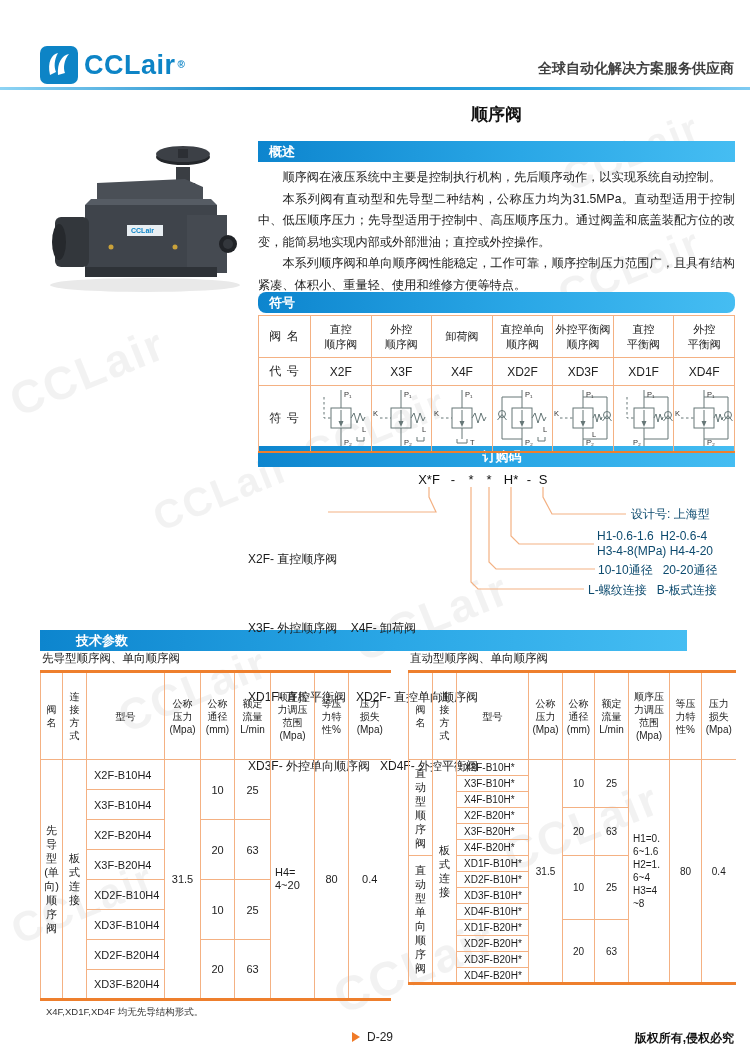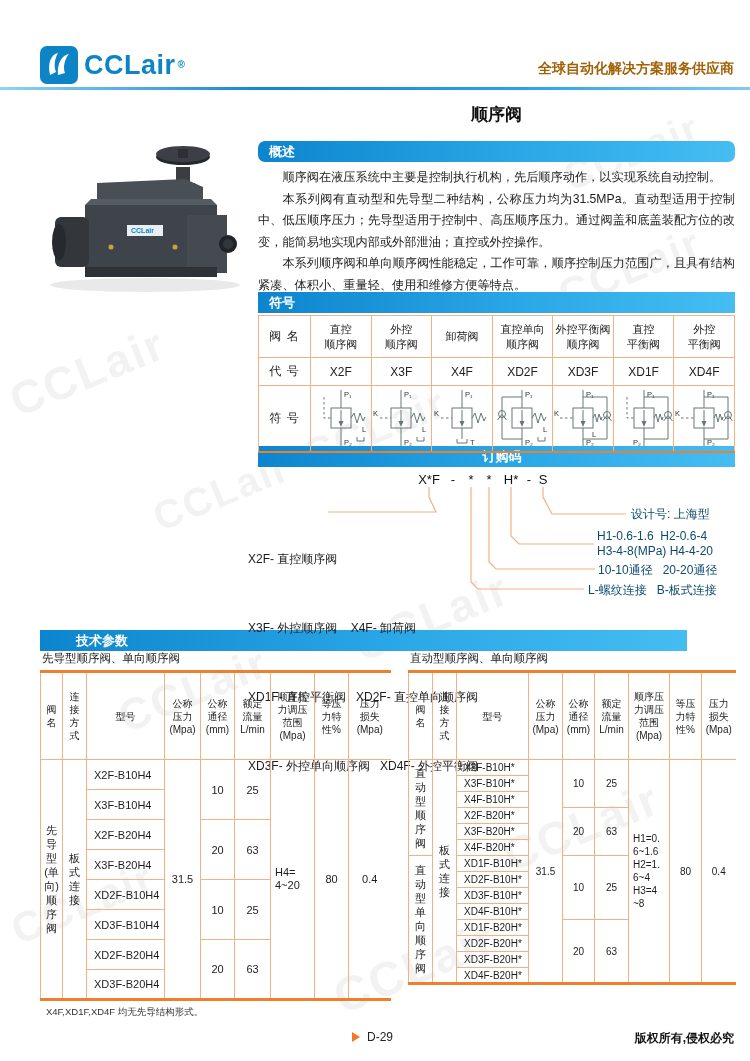--- a/index.html
+++ b/index.html
@@ -8,31 +8,31 @@
 
   
   .wm { position:absolute; font-weight:bold; letter-spacing:2px; color:#555; opacity:.07;
         transform:rotate(-22deg); pointer-events:none; white-space:nowrap; }
 
   
   .logo { position:absolute; left:40px; top:46px; display:flex; align-items:flex-start; }
   .logo-badge { width:38px; height:38px; background:#0d84c6; border-radius:7px; position:relative; }
   .logo-text { color:#0d84c6; font-size:27px; font-weight:bold; margin-left:6px; line-height:38px; letter-spacing:.5px; }
   .logo-reg { color:#0d84c6; font-size:10px; vertical-align:top; margin-left:2px; }
-  .tagline { position:absolute; right:16px; top:60px; color:#a16207; font-weight:bold; font-size:14px; }
+  .tagline { position:absolute; right:16px; top:60px; color:#404040; font-weight:bold; font-size:14px; }
   .hdr-rule { position:absolute; left:0; top:87px; width:750px; height:3px;
               background:linear-gradient(90deg,#8ed4f4,#1387c9 35%,#2aa4e0 70%,#7fcbf2); }
   .page-title { position:absolute; left:258px; top:103px; width:477px; text-align:center;
                 font-size:17px; font-weight:bold; color:#111; }
 
   
   .bar { position:absolute; height:21px; background:linear-gradient(90deg,#0d85ce,#2aa7e6 55%,#45bdf2);
          color:#fff; font-weight:bold; font-size:13px; line-height:21px; padding-left:11px; }
-  .bar-overview { left:258px; top:141px; width:477px;border-radius:7px; }
-  .bar-symbols  { left:258px; top:292px; width:477px; }
+  .bar-overview { left:258px; top:141px; width:477px; }
+  .bar-symbols  { left:258px; top:292px; width:477px;border-radius:8px; }
   .bar-ordering { left:258px; top:446px; width:477px;text-align:center; }
   .bar-specs    { left:40px;  top:630px; width:647px;padding-left:36px; }
 
   
   .overview { position:absolute; left:258px; top:167px; width:477px; font-size:12.2px;
               line-height:21.5px; text-align:justify; color:#1c1c1c; }
   .overview p { text-indent:2em; }
 
   
   .symtab { position:absolute; left:258px; top:315px; width:477px; border-collapse:collapse;

